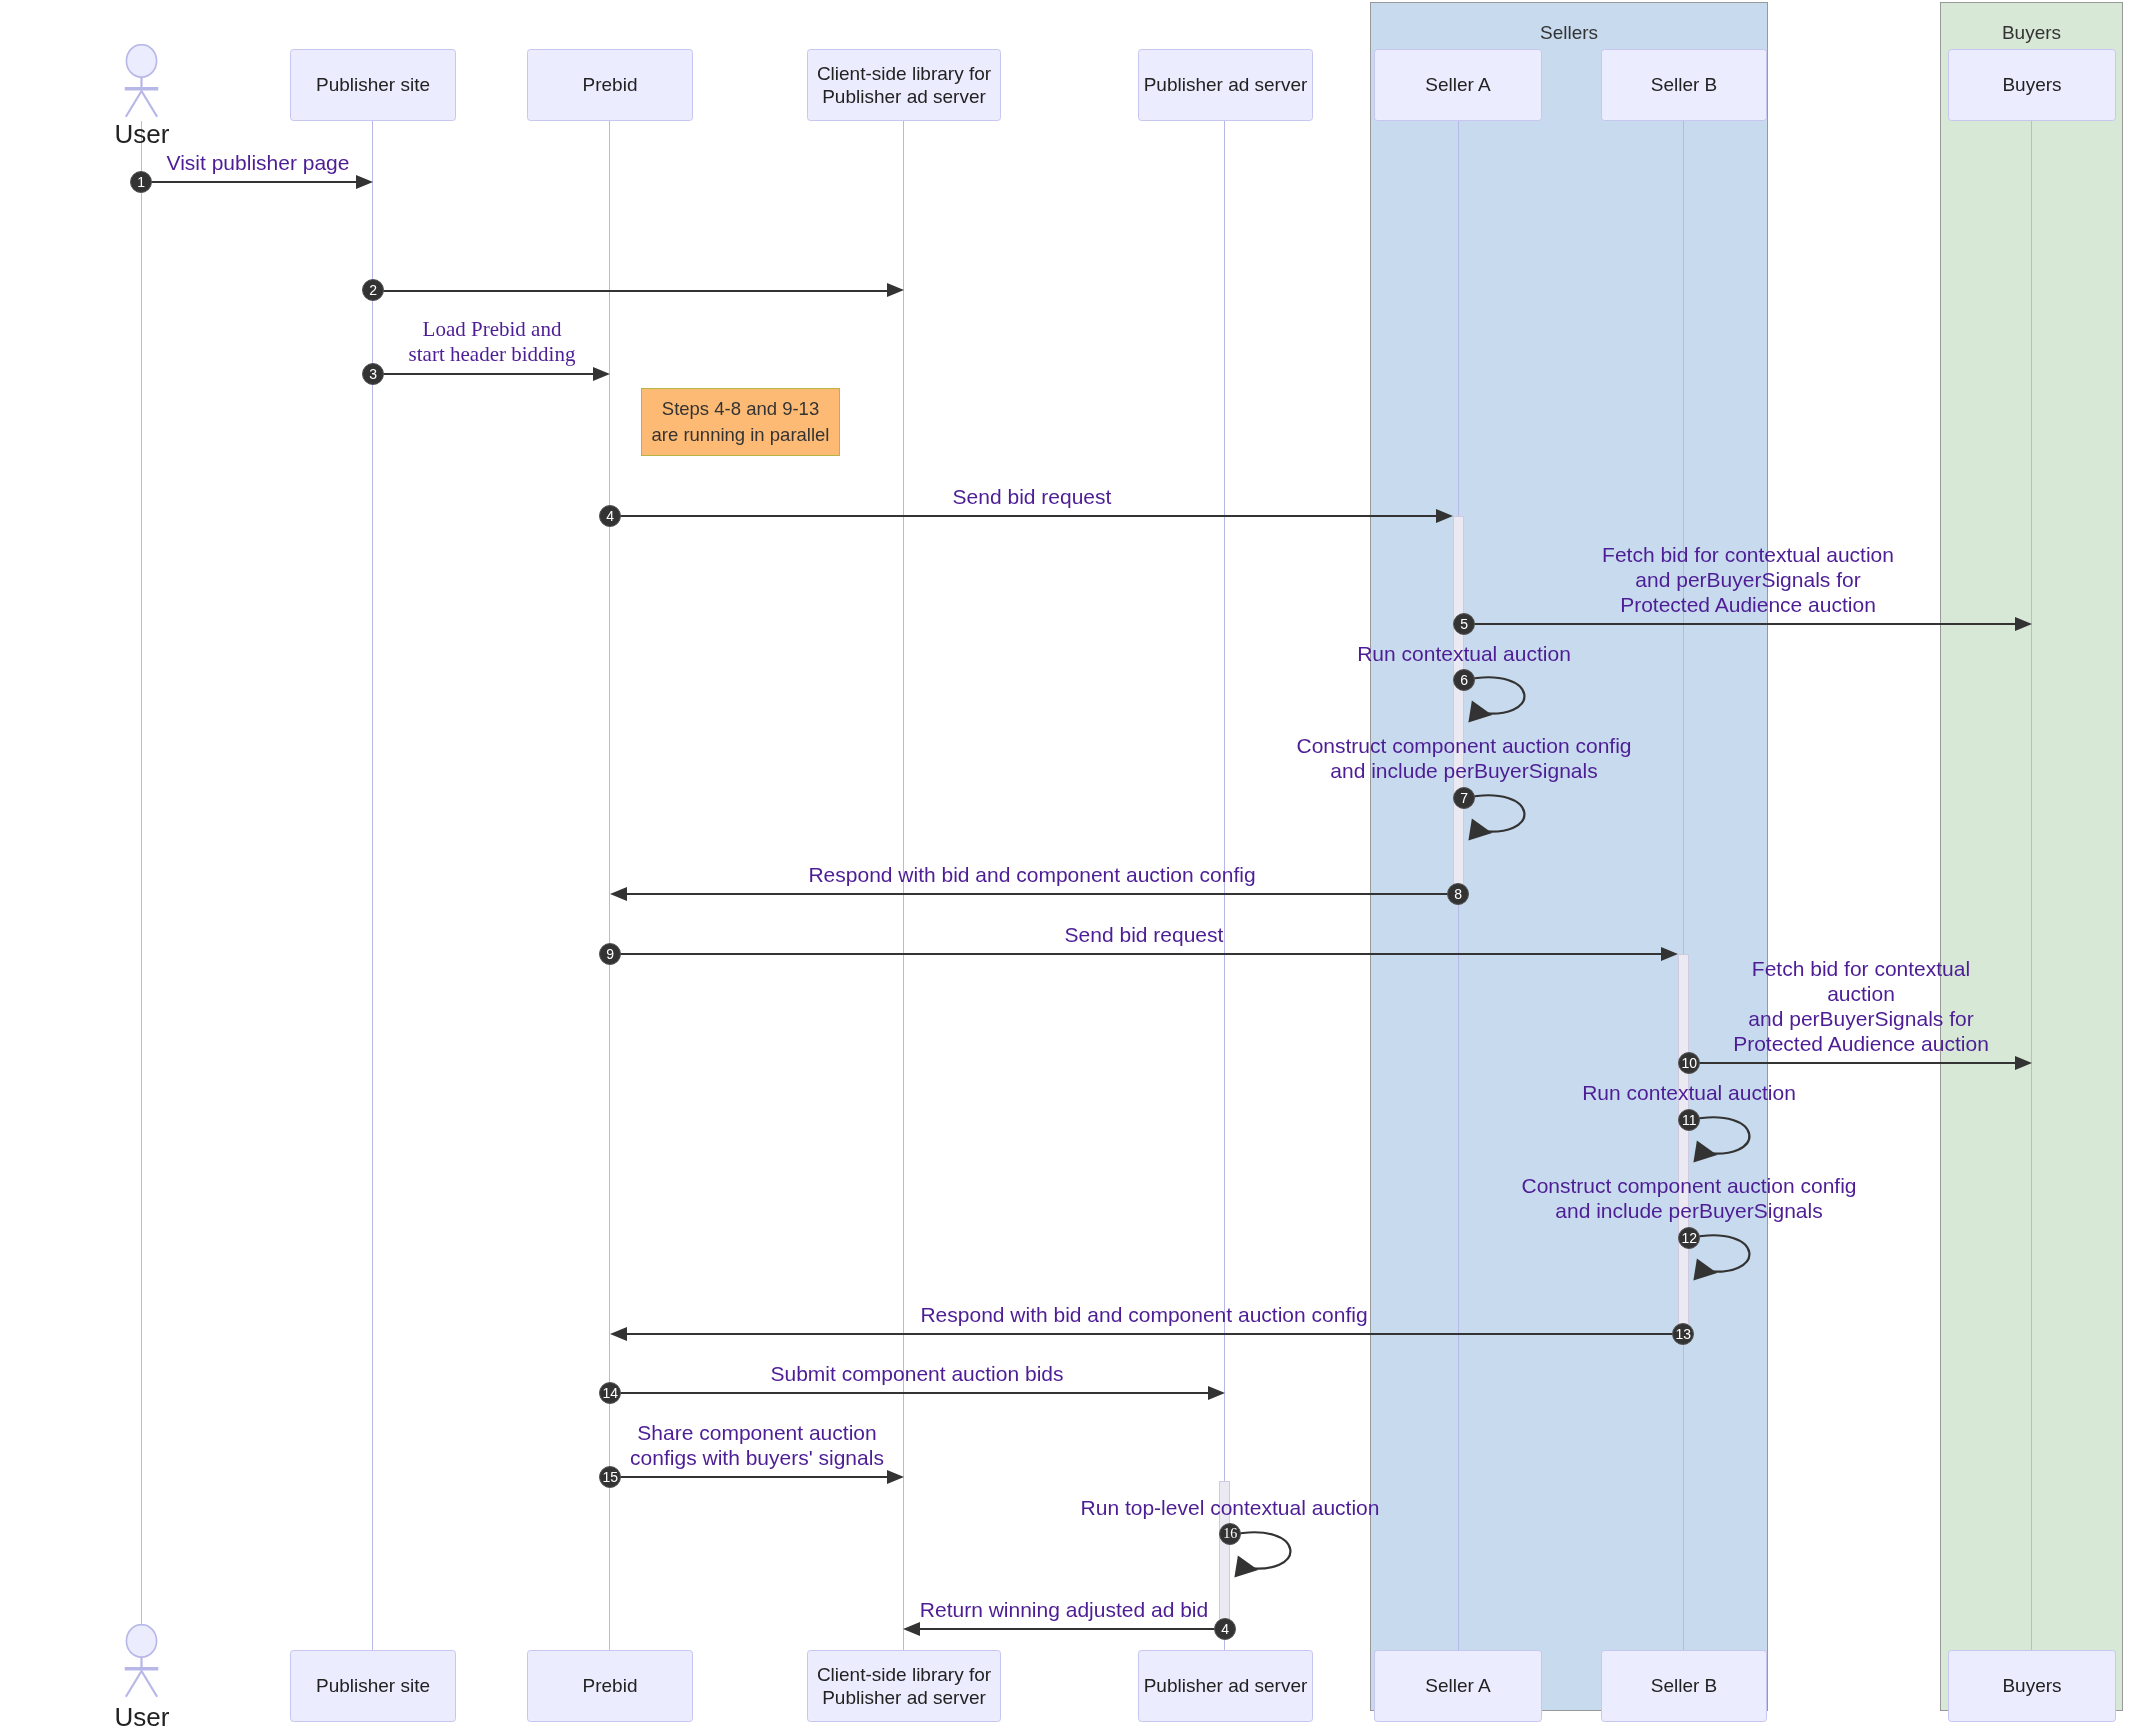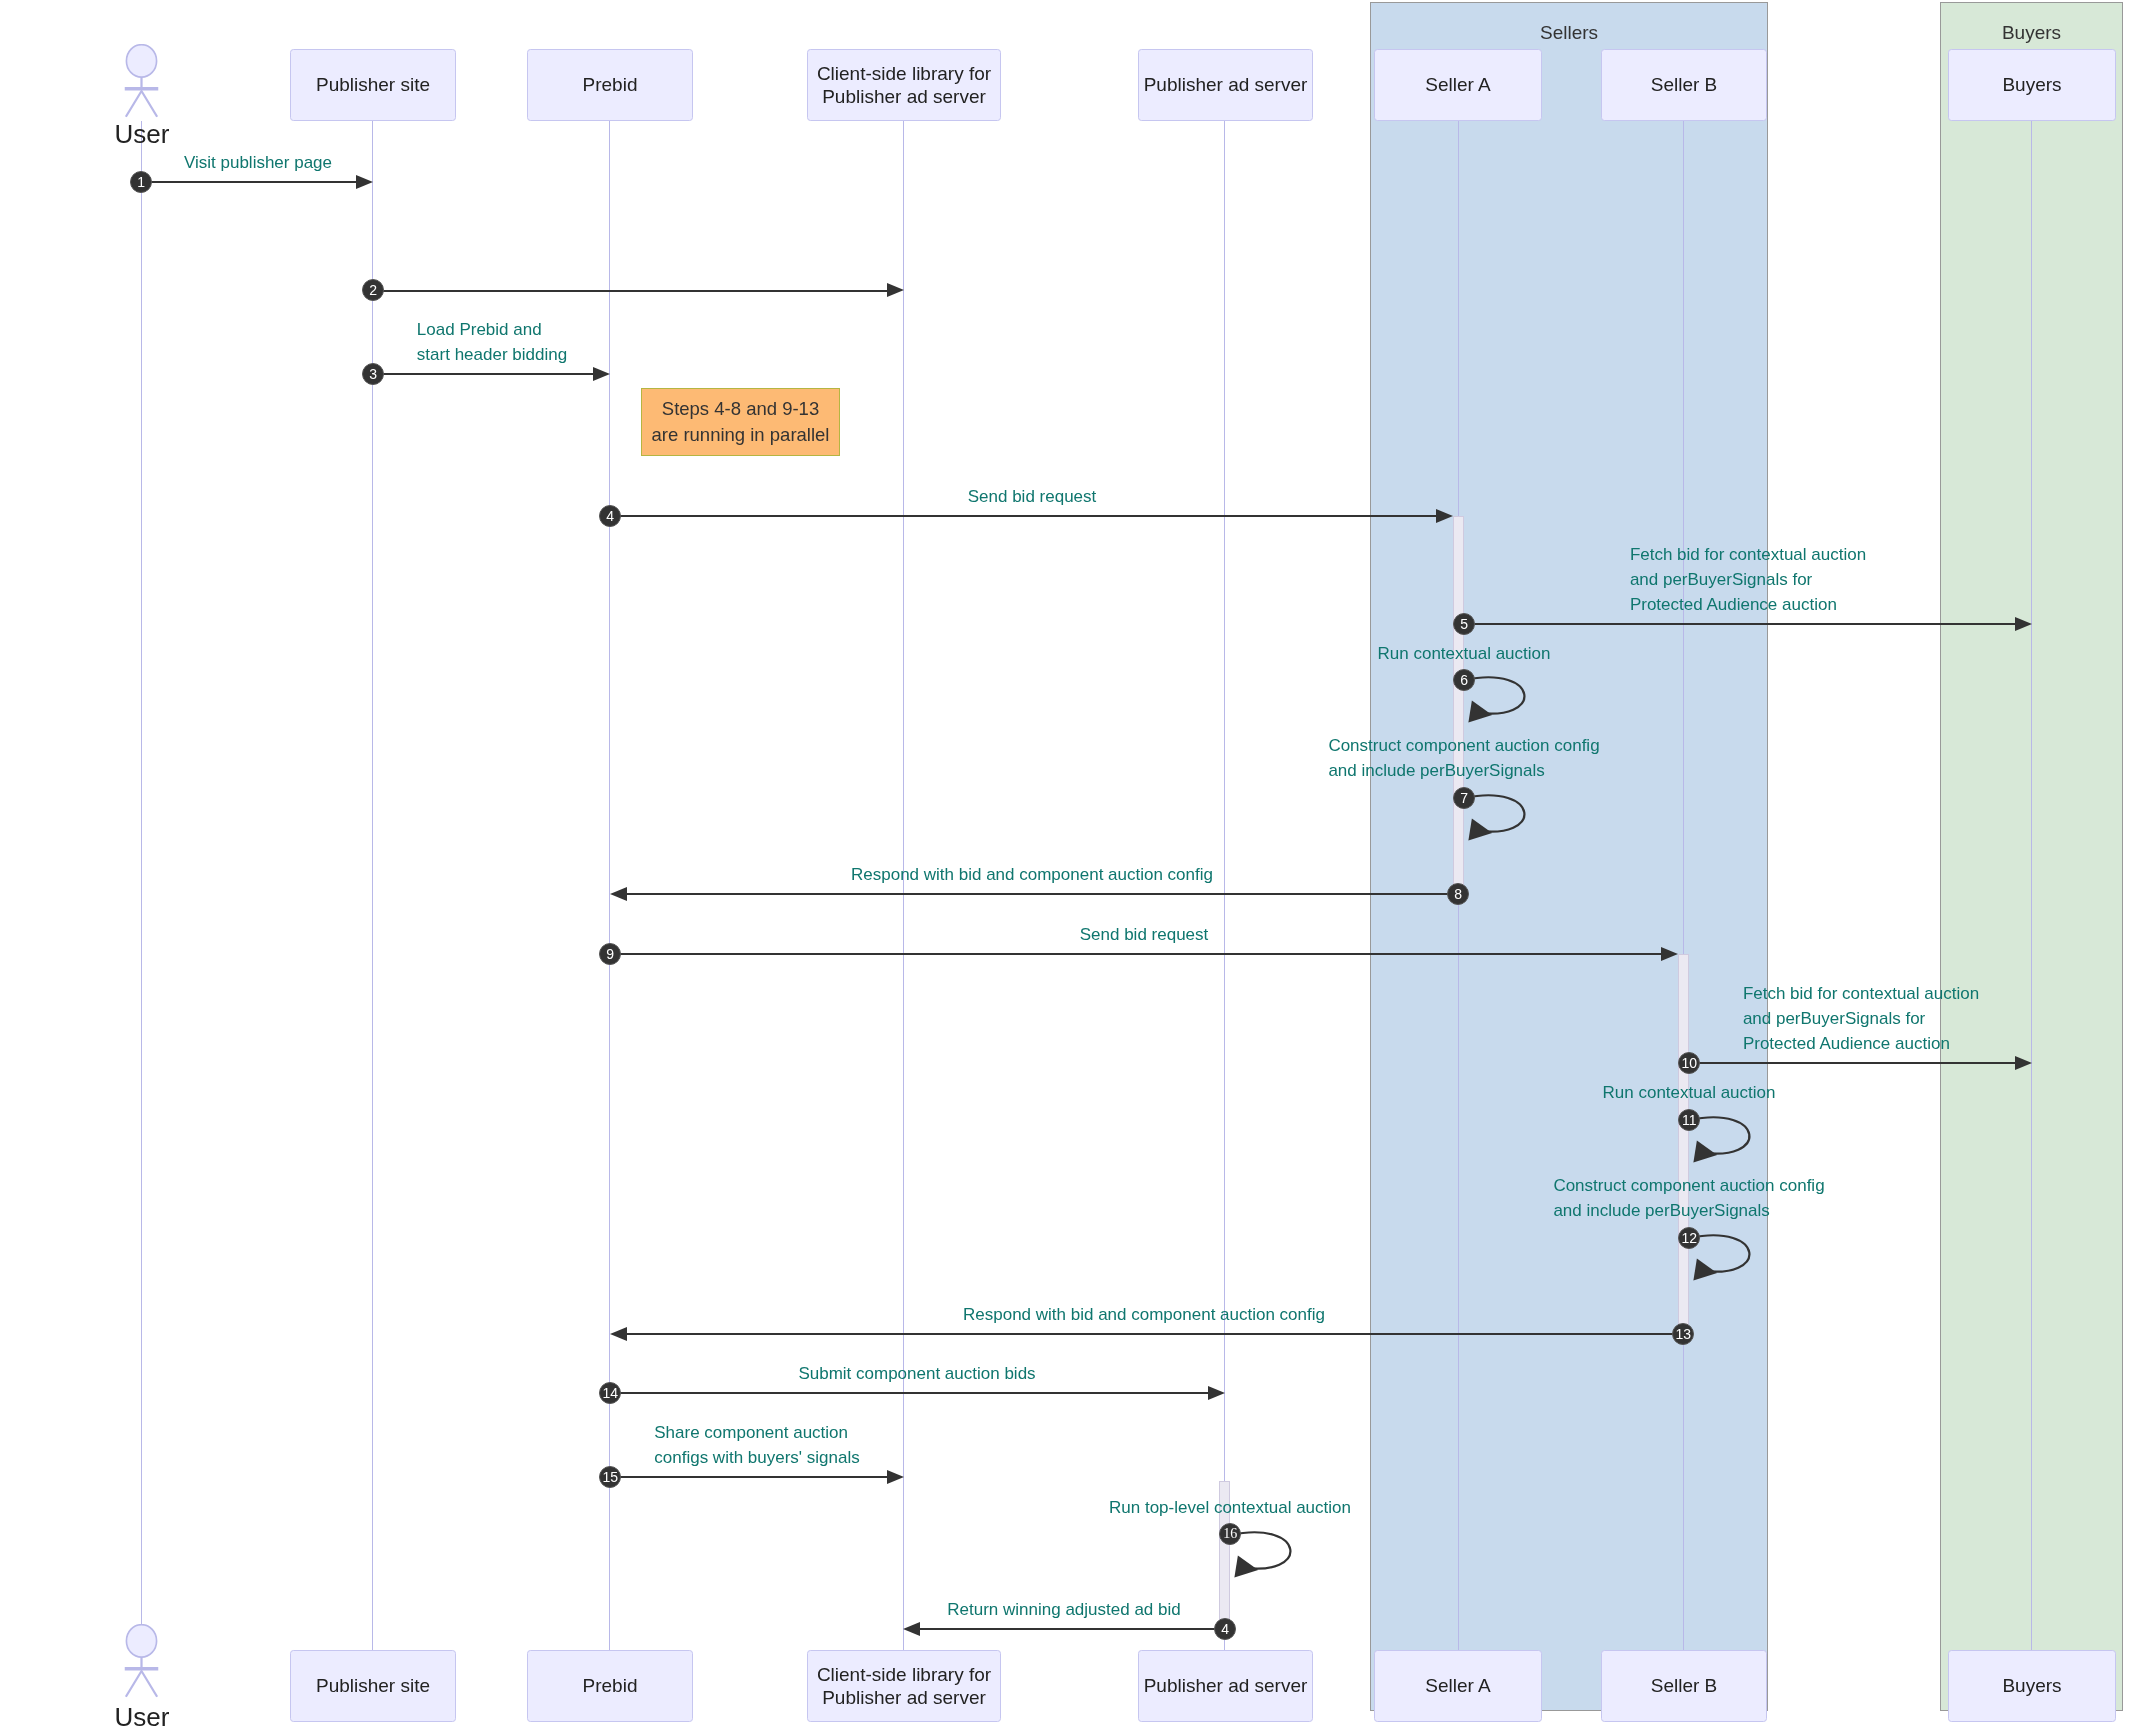--- a/index.html
+++ b/index.html
@@ -9,22 +9,22 @@
   .band-label{position:absolute;top:19px;width:100%;text-align:center;font-size:19px;color:#333;}
   .lifeline{position:absolute;top:121px;height:1529px;width:1.1px;background:#b8b8e8;}
   .activation{position:absolute;width:11.2px;background:#ebe9f2;border:0.6px solid #cfcadf;box-sizing:border-box;z-index:2;}
   .abox{position:absolute;height:72px;background:#ececff;border:1.1px solid #c6c6f0;border-radius:3.4px;
         box-sizing:border-box;display:flex;align-items:center;justify-content:center;z-index:3;}
   .abox span{font-size:19px;line-height:23.5px;text-align:center;white-space:pre-line;color:#222;}
   .user-label{position:absolute;width:112px;text-align:center;font-size:26px;color:#222;z-index:3;}
   .note{position:absolute;background:#fdba74;border:1.1px solid #b5b542;box-sizing:border-box;
         display:flex;align-items:center;justify-content:center;z-index:4;}
   .note span{font-size:18.5px;line-height:26px;text-align:center;white-space:pre-line;color:#333;}
-  .mlabel{position:absolute;transform:translateX(-50%);white-space:pre-line;
-          font-size:17px;line-height:25px;color:#0f766e;z-index:5;}
+  .mlabel{position:absolute;transform:translateX(-50%);text-align:center;white-space:pre-line;
+          font-size:21px;line-height:25px;color:#4c1d95;z-index:5;}
   .mline{position:absolute;height:2.2px;background:#333;z-index:5;}
   .head-r{position:absolute;width:0;height:0;border-top:7.3px solid transparent;border-bottom:7.3px solid transparent;
           border-left:17px solid #333;z-index:5;}
   .head-l{position:absolute;width:0;height:0;border-top:7.3px solid transparent;border-bottom:7.3px solid transparent;
           border-right:17px solid #333;z-index:5;}
   .num{position:absolute;width:22.4px;height:22.4px;border-radius:50%;background:#333;border:1.1px solid #555;
        box-sizing:border-box;color:#fff;font-size:14px;display:flex;align-items:center;justify-content:center;z-index:6;}
   .loop{position:absolute;z-index:5;}
   .figure{position:absolute;z-index:3;}
 </style>
@@ -91,21 +91,21 @@
 
   <div class="mlabel" style="left:258px;bottom:1552px;">Visit publisher page</div>
   <div class="mline" style="left:142px;top:181px;width:216px;"></div>
   <div class="head-r" style="left:356px;top:175px;"></div>
   <div class="num" style="left:130px;top:171px;">1</div>
 
   <div class="mline" style="left:373px;top:290px;width:515px;"></div>
   <div class="head-r" style="left:887px;top:283px;"></div>
   <div class="num" style="left:362px;top:279px;">2</div>
 
-  <div class="mlabel" style="left:492px;bottom:1360px;">Load Prebid and
+  <div class="mlabel" style="left:492px;bottom:1360px;font-family:Liberation Serif, serif;">Load Prebid and
 start header bidding</div>
   <div class="mline" style="left:373px;top:373px;width:221px;"></div>
   <div class="head-r" style="left:593px;top:367px;"></div>
   <div class="num" style="left:362px;top:363px;">3</div>
 
   <div class="mlabel" style="left:1032px;bottom:1218px;">Send bid request</div>
   <div class="mline" style="left:610px;top:515px;width:827px;"></div>
   <div class="head-r" style="left:1436px;top:509px;"></div>
   <div class="num" style="left:599px;top:505px;">4</div>
 

